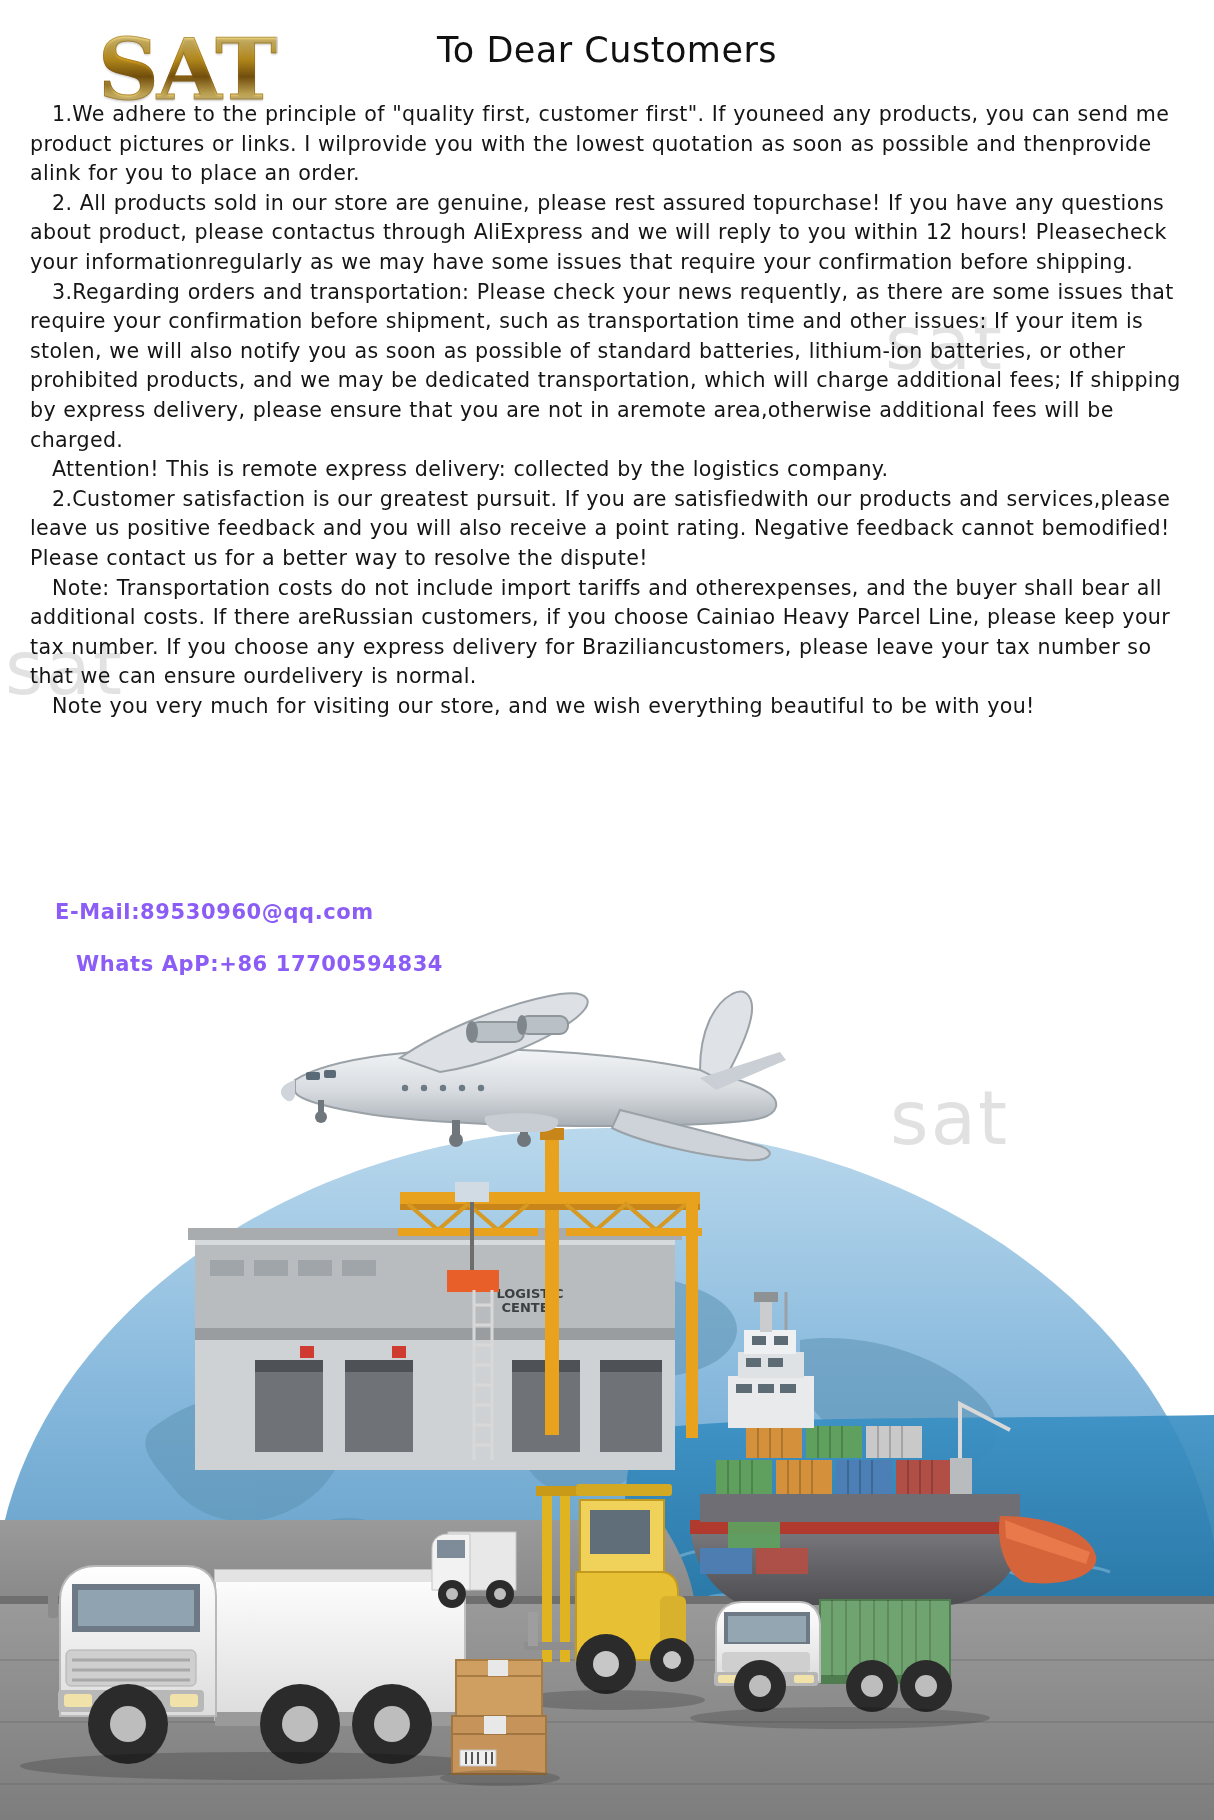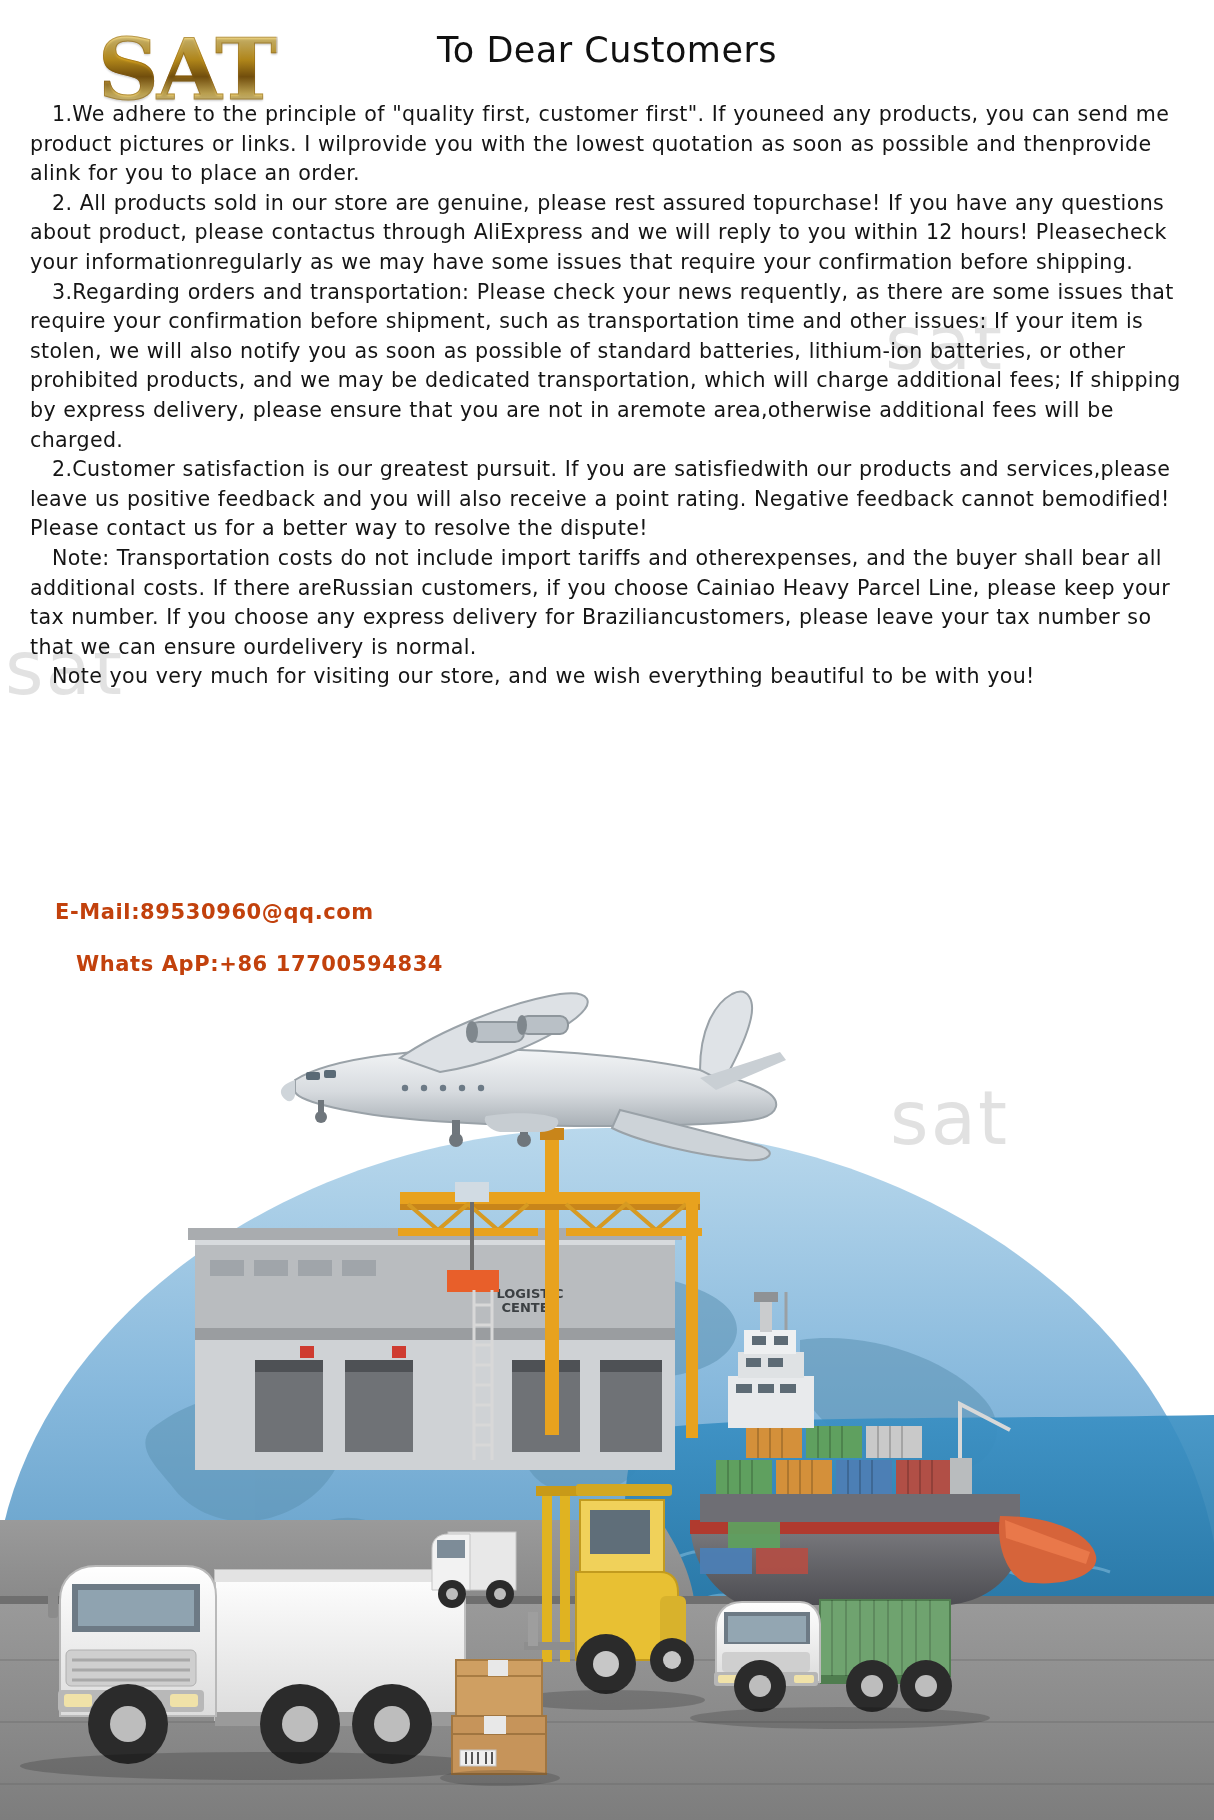--- a/index.html
+++ b/index.html
@@ -87,21 +87,21 @@
   .para.indent { text-indent: 22px; }
 
   
   .contact {
     position: absolute;
     left: 55px;
     z-index: 5;
     font-size: 21px;
     font-weight: 700;
     letter-spacing: 0.6px;
-    color: #c2410c;
+    color: #8b5cf6;
   }
   .contact-email { top: 900px; }
   .contact-whats { top: 952px; margin-left: 21px; }
 
   
   .illus {
     position: absolute;
     left: 0;
     top: 960px;
     width: 1214px;
@@ -119,20 +119,21 @@
 <div class="wm wm-3">sat</div>
 
 <div class="sat-logo">SAT</div>
 
 <div class="doc-title">To Dear Customers</div>
 
 <div class="body-text">
   <p class="para indent">1.We adhere to the principle of "quality first, customer first". If youneed any products, you can send me product pictures or links. I wilprovide you with the lowest quotation as soon as possible and thenprovide alink for you to place an order.</p>
   <p class="para indent">2. All products sold in our store are genuine, please rest assured topurchase! If you have any questions about product, please contactus through AliExpress and we will reply to you within 12 hours! Pleasecheck your informationregularly as we may have some issues that require your confirmation before shipping.</p>
   <p class="para indent">3.Regarding orders and transportation: Please check your news requently, as there are some issues that require your confirmation before shipment, such as transportation time and other issues: If your item is stolen, we will also notify you as soon as possible of standard batteries, lithium-ion batteries, or other prohibited products, and we may be dedicated transportation, which will charge additional fees;  If shipping by express delivery, please ensure that you are not in aremote area,otherwise additional fees will be charged.</p>
+  <p class="para indent">Attention! This is remote express delivery: collected by the logistics company.</p>
   <p class="para indent">2.Customer satisfaction is our greatest pursuit. If you are satisfiedwith our products and services,please leave us positive feedback and you will also receive a point rating. Negative feedback cannot bemodified! Please contact us for a better way to resolve the dispute!</p>
   <p class="para indent">Note: Transportation costs do not include import tariffs and otherexpenses, and the buyer shall bear all additional costs. If there areRussian customers, if you choose Cainiao Heavy Parcel Line, please keep your tax number. If you choose any express delivery for Braziliancustomers, please leave your tax number so that we can ensure ourdelivery is normal.</p>
   <p class="para indent">Note you very much for visiting our store, and we wish everything beautiful to be with you!</p>
 </div>
 
 <div class="contact contact-email">E-Mail:89530960@qq.com</div>
 <div class="contact contact-whats">Whats ApP:+86 17700594834</div>
 
 <div class="illus">
 <svg width="1214" height="860" viewBox="0 0 1214 860" xmlns="http://www.w3.org/2000/svg">

